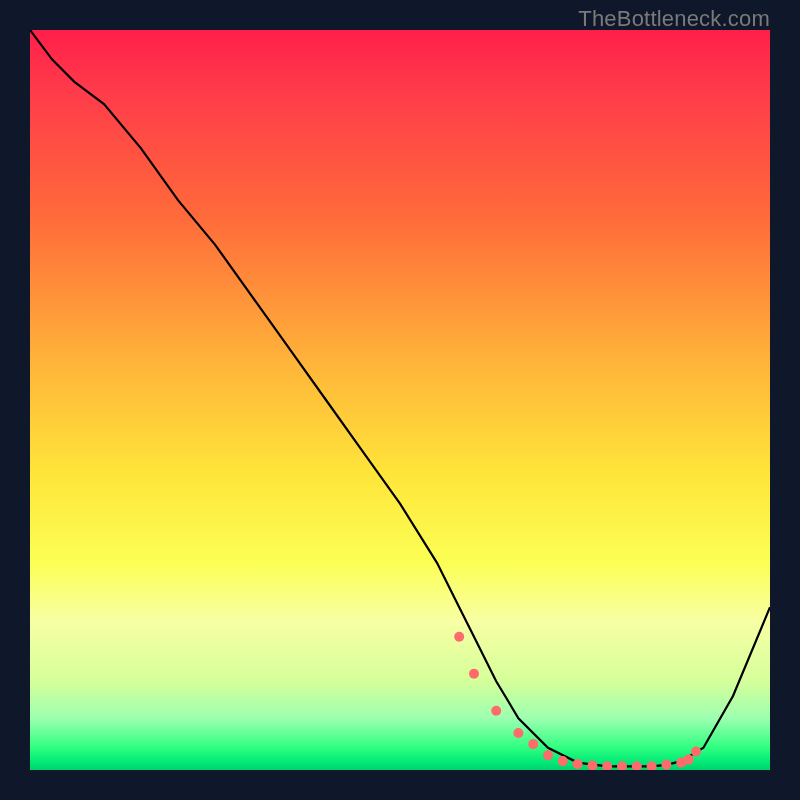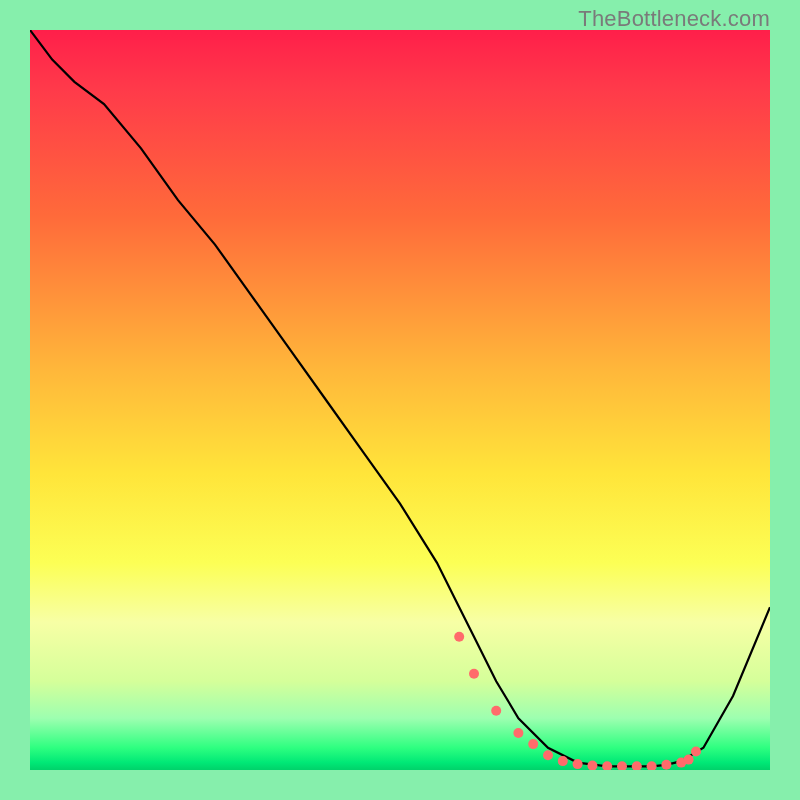--- a/index.html
+++ b/index.html
@@ -8,21 +8,21 @@
     width: 800px;
     height: 800px;
     background: #000;
     font-family: Arial, Helvetica, sans-serif;
     overflow: hidden;
   }
   .chart-container {
     position: relative;
     width: 800px;
     height: 800px;
-    background: #86efac;
+    background: #0f172a;
   }
   .plot-area {
     position: absolute;
     left: 30px;
     top: 30px;
     width: 740px;
     height: 740px;
     
     background: linear-gradient(to bottom,
       #ff1f4a 0%,

